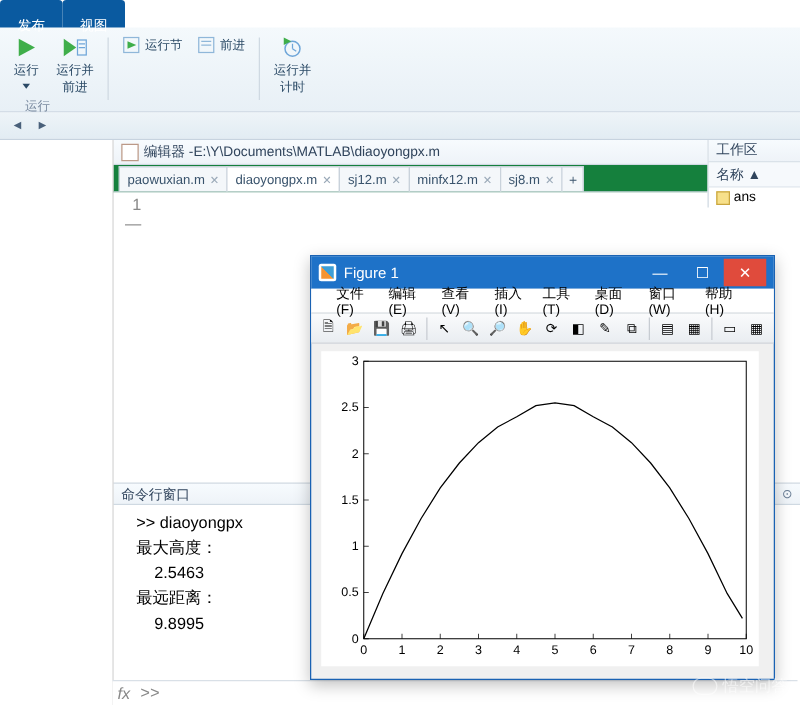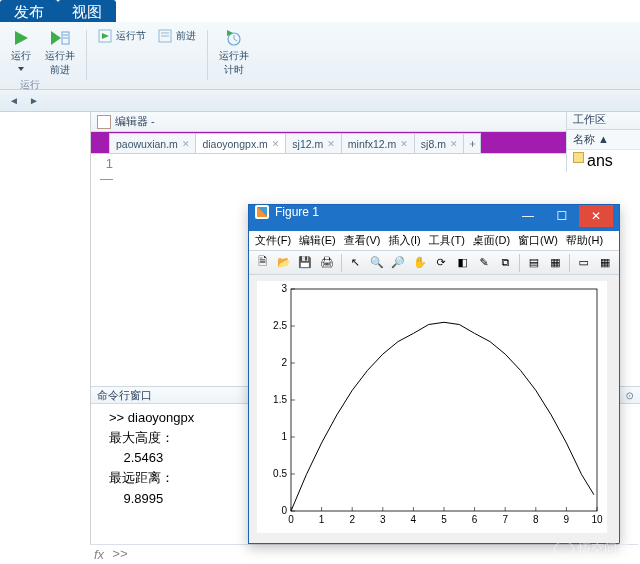--- a/index.html
+++ b/index.html
@@ -1,66 +1,66 @@
 <!DOCTYPE html>
 <html><head>
 <meta charset="utf-8">
 <style>
 *{box-sizing:border-box;margin:0;padding:0;font-family:"Microsoft YaHei",SimSun,sans-serif;}
 body{width:640px;height:564px;overflow:hidden;background:#fff;position:relative;}
 
 .ribbon-tabs{height:22px;display:flex;background:#fff;}
-.rtab{padding:3px 14px 0;font-size:15px;color:#fff;border-top-left-radius:3px;border-top-right-radius:3px;}
+.rtab{padding:13px 14px 0;font-size:11px;color:#fff;border-top-left-radius:3px;border-top-right-radius:3px;}
 .rtab.blue{background:#0a5aa0;}
 .ribbon{height:68px;background:linear-gradient(#f4f9fc,#e8f0f6);border-bottom:1px solid #c7d3df;display:flex;align-items:flex-start;padding:4px 6px 0;gap:4px;}
 .rbtn{display:flex;flex-direction:column;align-items:center;gap:2px;padding:2px 4px;font-size:10px;color:#2b4a66;border:1px solid transparent;border-radius:2px;}
 .tri{width:0;height:0;border-left:3px solid transparent;border-right:3px solid transparent;border-top:4px solid #2b4a66;margin-top:2px;}
 .sep{width:1px;height:50px;background:#cfd9e2;margin:4px 2px;}
 .group-lbl{position:absolute;left:20px;top:78px;font-size:10px;color:#7a8ba0;}
 
 .quickbar{height:22px;background:linear-gradient(#eef4f8,#e2ecf3);border-bottom:1px solid #c7d3df;display:flex;align-items:center;padding:0 6px;gap:4px;}
 .qb{width:16px;height:16px;display:flex;align-items:center;justify-content:center;font-size:10px;color:#49607a;}
 
 .main{position:absolute;left:0;top:112px;right:0;bottom:0;display:flex;}
 .gutter{width:90px;background:#fff;}
 .editor-wrap{flex:1;display:flex;flex-direction:column;border-left:1px solid #d0d0d0;}
 
 .pane-title{height:20px;display:flex;align-items:center;padding:0 6px;font-size:11px;color:#30445c;background:linear-gradient(#f7fbfe,#eef3f8);border-bottom:1px solid #d0d9e2;}
 .pane-title .icon{width:14px;height:14px;margin-right:4px;background:#fff;border:1px solid #b98;}
 .pane-ctrl{margin-left:auto;display:flex;gap:6px;color:#6a7e95;font-size:10px;}
 
-.ftabs{height:22px;display:flex;align-items:flex-end;background:#a21caf;border-bottom:1px solid #c9d2db;padding-left:18px;}
+.ftabs{height:22px;display:flex;align-items:flex-end;background:#15803d;border-bottom:1px solid #c9d2db;padding-left:4px;}
 .ftab{height:20px;display:flex;align-items:center;padding:0 6px;font-size:10.5px;border:1px solid #c9d2db;border-bottom:none;background:#f4f7fa;margin-right:-1px;color:#39536c;}
 .ftab.active{background:#fff;font-weight:500;}
 .ftab .x{margin-left:4px;color:#9aa9b8;font-size:9px;}
 .ftab.plus{width:18px;justify-content:center;}
 
 .code{flex:0 0 232px;background:#fff;font-family:"Courier New",monospace;font-size:13px;display:flex;}
 .code .ln{width:26px;text-align:right;padding:2px 4px 0 0;color:#888;}
 .code .txt{padding:2px 0 0 8px;}
 
 .cmd-title{height:18px;background:linear-gradient(#f7fbfe,#eef3f8);border-top:1px solid #cfd9e2;border-bottom:1px solid #cfd9e2;font-size:11px;padding:1px 6px;color:#30445c;display:flex;align-items:center;}
 .cmd-title .pane-ctrl{margin-left:auto;}
 .cmd{flex:1;background:#fff;font-family:"SimSun","Courier New",monospace;font-size:13px;padding:4px 2px 4px 18px;position:relative;line-height:1.55;}
 .fx{position:absolute;left:90px;bottom:0;height:20px;font-style:italic;font-family:serif;font-size:13px;color:#888;display:flex;align-items:center;gap:8px;border-top:1px solid #d9e0e7;width:548px;background:#fff;padding-left:4px;}
 
 .wspanel{position:absolute;right:0;top:112px;width:74px;border-left:1px solid #cfd9e2;background:#fff;}
 .wspanel .hdr{height:18px;background:linear-gradient(#f7fbfe,#eef3f8);border-bottom:1px solid #d0d9e2;font-size:11px;color:#30445c;padding:0 6px;}
 .wspanel .col{font-size:11px;color:#30445c;padding:2px 6px;background:#f6f9fc;border-bottom:1px solid #e2e8ee;}
-.wspanel .var{font-size:16px;padding:2px 6px;display:flex;gap:3px;}
+.wspanel .var{font-size:11px;padding:2px 6px;display:flex;align-items:center;gap:3px;}
 .var .cube{width:11px;height:11px;background:#f7e08a;border:1px solid #c9a63f;}
 
 .figwin{position:absolute;left:248px;top:204px;width:372px;height:340px;border:1px solid #1a62b3;box-shadow:0 4px 12px rgba(0,0,0,.25);background:#f0f0f0;}
-.fig-title{height:26px;background:#1e72c8;color:#fff;display:flex;padding:0 6px;font-size:12px;}
+.fig-title{height:26px;background:#1e72c8;color:#fff;display:flex;align-items:center;padding:0 6px;font-size:12px;}
 .fig-title .icon{width:14px;height:14px;background:#fff;margin-right:6px;border-radius:2px;position:relative;}
 .fig-title .icon::after{content:"";position:absolute;inset:2px;background:linear-gradient(45deg,#f59433 50%,#3e9ed6 50%);}
 .fig-title .wbtns{margin-left:auto;display:flex;}
 .wbtn{width:34px;height:22px;display:flex;align-items:center;justify-content:center;color:#fff;font-size:12px;}
 .wbtn.close{background:#e04b3c;}
-.fig-menu{height:20px;background:#fff;border-bottom:1px solid #d0d6dc;font-size:11px;display:flex;align-items:center;gap:8px;padding:0 6px;}
+.fig-menu{height:20px;background:#fff;border-bottom:1px solid #d0d6dc;font-size:11px;display:flex;align-items:center;gap:8px;padding:0 20px;}
 .fig-tb{height:24px;background:linear-gradient(#fafbfc,#e9edf1);border-bottom:1px solid #cfd4da;display:flex;align-items:center;gap:2px;padding:0 4px;}
 .tbtn{width:20px;height:20px;border:1px solid transparent;display:flex;align-items:center;justify-content:center;font-size:11px;}
 .tsep{width:1px;height:18px;background:#c7ccd2;margin:0 2px;}
 .plot{background:#fff;margin:6px 12px 8px 8px;height:252px;position:relative;}
 
 .wm{position:absolute;right:10px;bottom:6px;color:rgba(255,255,255,.55);font-size:13px;display:flex;align-items:center;gap:4px;font-weight:500;}
 .wm .circ{width:20px;height:14px;border:1.5px solid rgba(255,255,255,.55);border-radius:8px;position:relative;}
 </style>
 </head>
 <body>
@@ -124,20 +124,21 @@
   <div class="qb">◄</div>
   <div class="qb">►</div>
 </div>
 
 <div class="main">
   <div class="gutter"></div>
   <div class="editor-wrap">
     <div class="pane-title">
       <span class="icon"></span>
       <span>编辑器 - </span>
+      <span>E:\Y\Documents\MATLAB\diaoyongpx.m</span>
       <div class="pane-ctrl">
         <span>⊙</span>
         <span>✕</span>
       </div>
     </div>
     <div class="ftabs">
       <div class="ftab">
           <span>paowuxian.m</span>
           <span class="x">✕</span>
         </div>

